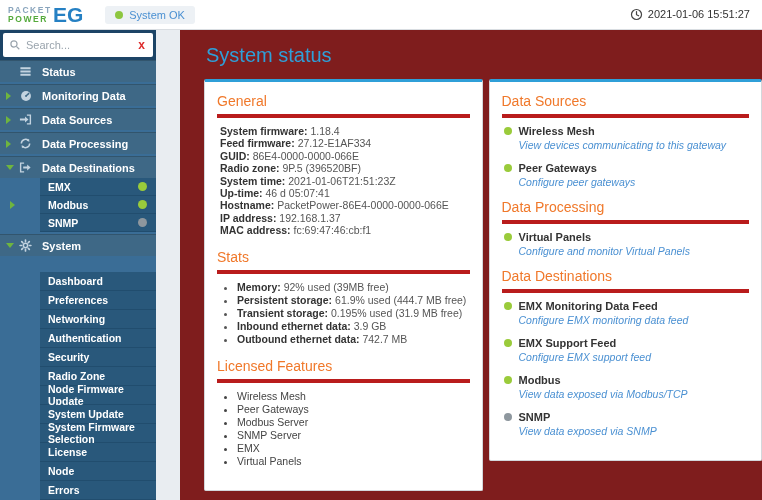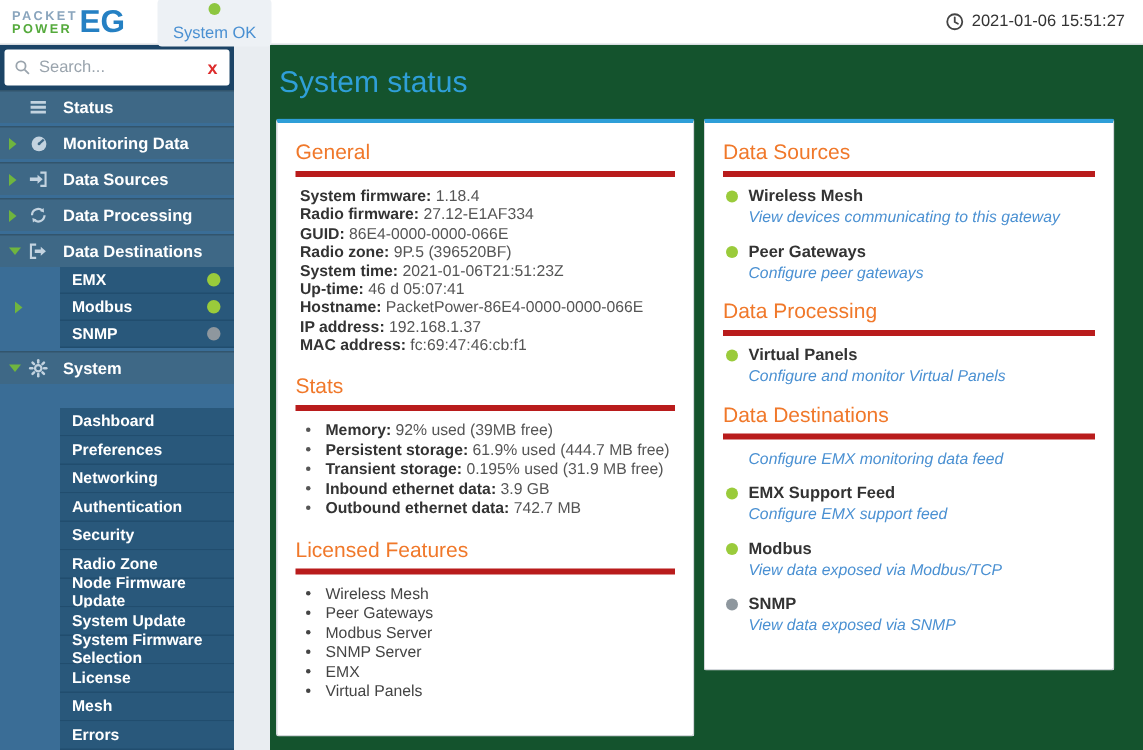--- a/index.html
+++ b/index.html
@@ -8,21 +8,21 @@
 
   
   .header { position:absolute; top:0; left:0; right:0; height:30px; background:#fff;
             border-bottom:1px solid #d9dde1; display:flex; align-items:center; padding:0 12px 0 8px; z-index:5; }
   .logo { display:flex; align-items:center; }
   .logo-stack { display:flex; flex-direction:column; line-height:9px; }
   .logo-packet { font-size:8.5px; font-weight:700; letter-spacing:1.6px; color:#8aa5bd; }
   .logo-power  { font-size:8.5px; font-weight:700; letter-spacing:1.6px; color:#55aa3c; }
   .logo-eg { font-size:21px; font-weight:700; color:#2580c3; margin-left:1px; line-height:22px; }
   .status-pill { margin-left:22px; background:#edf1f5; border-radius:3px; padding:3px 10px;
-                 display:flex; align-items:center; gap:6px; cursor:pointer;flex-direction:column; }
+                 display:flex; align-items:center; gap:6px; cursor:pointer; }
   .status-pill .dot { width:8px; height:8px; border-radius:50%; background:#8dc63f; }
   .status-pill .lbl { font-size:11px; color:#4a90d2; }
   .header-right { margin-left:auto; display:flex; align-items:flex-start; gap:5px; }
   .timestamp { font-size:11px; color:#333; }
 
   
   .sidebar { position:absolute; top:30px; left:0; bottom:0; width:156px; background:#3a6d96; overflow:hidden; }
   .search-wrap { background:#1c4466; padding:3px 3px 3px 3px; height:30px; }
   .search-box { background:#fff; height:24px; border-radius:2px; display:flex; align-items:center; padding:0 6px; }
   .search-box input { border:none; outline:none; flex:1; font-size:11px; color:#444;
@@ -45,22 +45,22 @@
   .sub-gutter { width:40px; display:flex; align-items:center; padding-left:10px; }
   .sub-body { flex:1; background:#29587b; border-bottom:1px solid #214d6e; display:flex;
               align-items:center; padding:0 9px 0 8px; }
   .sub-label { color:#fff; font-size:10.5px; font-weight:700; flex:1; }
   .sub-row.sys .sub-label { font-weight:700; }
   .status-dot { width:9px; height:9px; border-radius:50%; flex:none; }
   .dot-green { background:#9acb3b; }
   .dot-gray  { background:#8e979e; }
 
   
-  .main { position:absolute; top:30px; left:180px; right:0; bottom:0; background:#14532d;
-          padding:6px 0 0 4px; overflow:hidden; }
+  .main { position:absolute; top:30px; left:180px; right:0; bottom:0; background:#7f1d1d;
+          padding:6px 0 0 24px; overflow:hidden; }
   .page-title { color:#2f9fd8; font-size:20px; font-weight:400; margin:8px 0 12px 2px; }
   .panels { display:flex; gap:6px; align-items:flex-start; }
   .panel { background:#fff; border:1px solid #d3d7db; border-top:3px solid #2f9fd8; border-radius:2px;
            padding:8px 12px 12px 12px; }
   .panel-left { width:279px; }
   .panel-right { width:274px; }
   .sec-head { color:#f0782a; font-size:14px; font-weight:400; padding-bottom:5px;
               border-bottom:4px solid #b91c1c; margin:3px 0 7px 0; }
   .kv { font-size:10.5px; line-height:12.4px; color:#555; padding-left:3px; }
   .kv-label { font-weight:700; color:#333; }
@@ -273,21 +273,21 @@
     </div>
   <div class="sub-row sys">
       <span class="sub-gutter"></span>
       <span class="sub-body">
         <span class="sub-label">License</span>
       </span>
     </div>
   <div class="sub-row sys">
       <span class="sub-gutter"></span>
       <span class="sub-body">
-        <span class="sub-label">Mesh</span>
+        <span class="sub-label">Node</span>
       </span>
     </div>
   <div class="sub-row sys">
       <span class="sub-gutter"></span>
       <span class="sub-body">
         <span class="sub-label">Errors</span>
       </span>
     </div>
   <div class="sub-row sys">
       <span class="sub-gutter"></span>
@@ -298,21 +298,21 @@
 </div>
 
 <div class="main">
   <div class="page-title">System status</div>
 
   <div class="panels">
 
     <div class="panel panel-left">
       <div class="sec-head">General</div>
       <div class="kv"><span class="kv-label">System firmware:</span> <span>1.18.4</span></div>
-      <div class="kv"><span class="kv-label">Radio firmware:</span> <span>27.12-E1AF334</span></div>
+      <div class="kv"><span class="kv-label">Feed firmware:</span> <span>27.12-E1AF334</span></div>
       <div class="kv"><span class="kv-label">GUID:</span> <span>86E4-0000-0000-066E</span></div>
       <div class="kv"><span class="kv-label">Radio zone:</span> <span>9P.5 (396520BF)</span></div>
       <div class="kv"><span class="kv-label">System time:</span> <span>2021-01-06T21:51:23Z</span></div>
       <div class="kv"><span class="kv-label">Up-time:</span> <span>46 d 05:07:41</span></div>
       <div class="kv"><span class="kv-label">Hostname:</span> <span>PacketPower-86E4-0000-0000-066E</span></div>
       <div class="kv"><span class="kv-label">IP address:</span> <span>192.168.1.37</span></div>
       <div class="kv"><span class="kv-label">MAC address:</span> <span>fc:69:47:46:cb:f1</span></div>
 
       <div class="sec-head" style="margin-top:12px;">Stats</div>
       <ul class="blist">
@@ -355,20 +355,24 @@
       <div class="dest-item">
         <div class="dest-head">
             <span class="status-dot dot-green"></span>
             <span class="dest-name">Virtual Panels</span>
           </div>
         <a class="dest-link">Configure and monitor Virtual Panels</a>
       </div>
 
       <div class="sec-head">Data Destinations</div>
       <div class="dest-item">
+        <div class="dest-head">
+            <span class="status-dot dot-green"></span>
+            <span class="dest-name">EMX Monitoring Data Feed</span>
+          </div>
         <a class="dest-link">Configure EMX monitoring data feed</a>
       </div>
       <div class="dest-item">
         <div class="dest-head">
             <span class="status-dot dot-green"></span>
             <span class="dest-name">EMX Support Feed</span>
           </div>
         <a class="dest-link">Configure EMX support feed</a>
       </div>
       <div class="dest-item">

